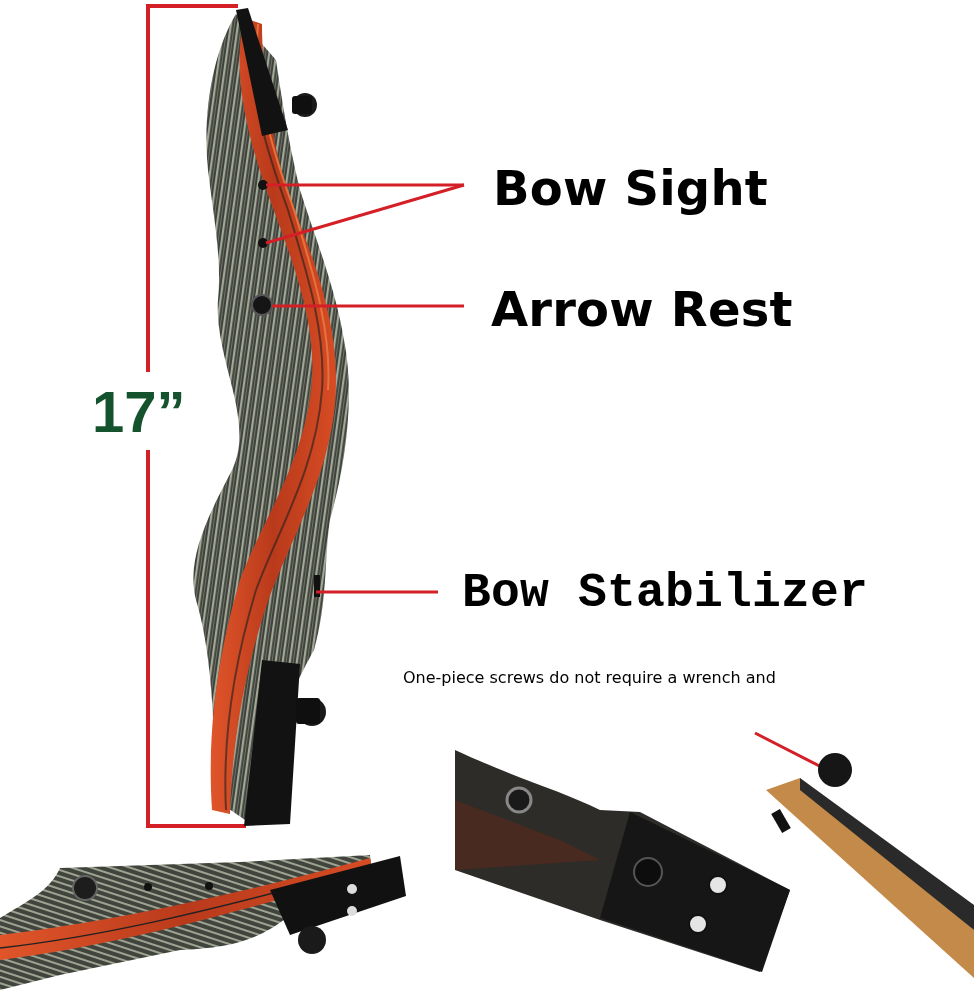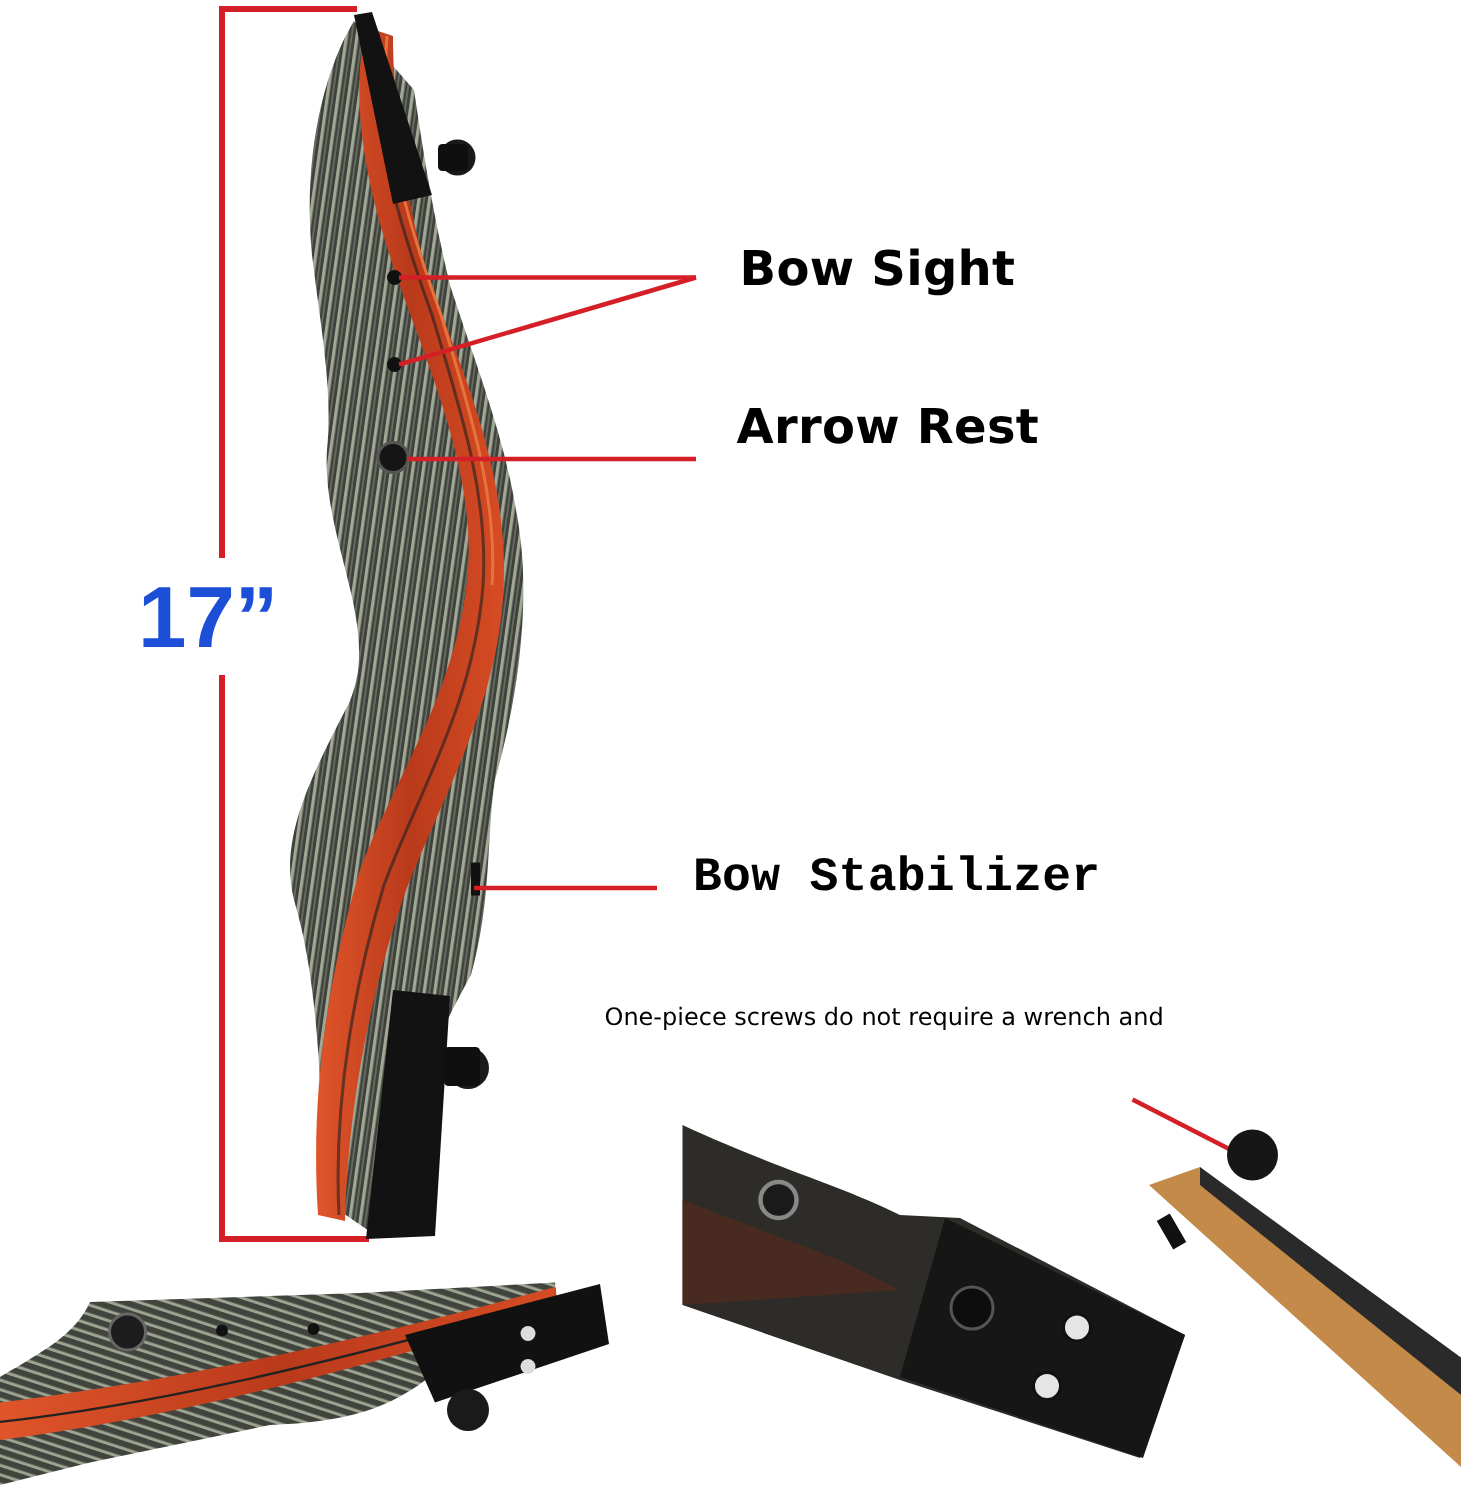--- a/index.html
+++ b/index.html
@@ -1,21 +1,21 @@
 <!DOCTYPE html>
 <html><head>
 <meta charset="utf-8">
 <style>
   html,body{margin:0;padding:0;background:#ffffff;}
   body{width:974px;height:993px;position:relative;overflow:hidden;font-family:"DejaVu Sans","Liberation Sans",sans-serif;}
   .abs{position:absolute;}
   .label{font-weight:bold;color:#000;white-space:nowrap;letter-spacing:0.2px;}
-  .lbl-big{font-size:32px;}
+  .lbl-big{font-size:48px;}
   .note{font-size:16px;font-weight:normal;color:#000;white-space:nowrap;line-height:36px;}
-  .dim{font-family:"Liberation Sans",sans-serif;font-size:58px;font-weight:bold;color:#1d4ed8;}
+  .dim{font-family:"Liberation Sans",sans-serif;font-size:58px;font-weight:bold;color:#14532d;}
   svg{position:absolute;left:0;top:0;}
 </style>
 </head>
 <body>
 
 <svg width="974" height="993" viewBox="0 0 974 993">
   <defs>
     <pattern id="grain" width="7" height="30" patternUnits="userSpaceOnUse" patternTransform="rotate(8)">
       <rect width="7" height="30" fill="#3f423c"></rect>
       <rect x="0" width="2.2" height="30" fill="#a2a896"></rect>
@@ -91,18 +91,18 @@
     <path d="M766,790 L800,778 L974,930 L974,978 Z" fill="#c48a4a"></path>
     <path d="M800,778 L974,905 L974,930 L800,790 Z" fill="#2a2a2a"></path>
     <circle cx="835" cy="770" r="17" fill="#161616"></circle>
     <rect x="776" y="810" width="10" height="22" fill="#111" transform="rotate(-30 781 821)"></rect>
   </g>
 </svg>
 
 <div class="abs dim" style="left:92px;top:378px;">17”</div>
 
 <div class="abs label lbl-big" style="left:493px;top:160px;">Bow Sight</div>
-<div class="abs label lbl-big" style="left:491px;top:265px;">Arrow Rest</div>
+<div class="abs label lbl-big" style="left:491px;top:281px;">Arrow Rest</div>
 <div class="abs label lbl-big" style="left:462px;top:566px;font-family:Liberation Mono, monospace;">Bow Stabilizer</div>
 
 <div class="abs" style="left:403px;top:660px;">
   <div class="note">One-piece screws do not require a wrench and</div>
 </div>
 
 </body></html>

